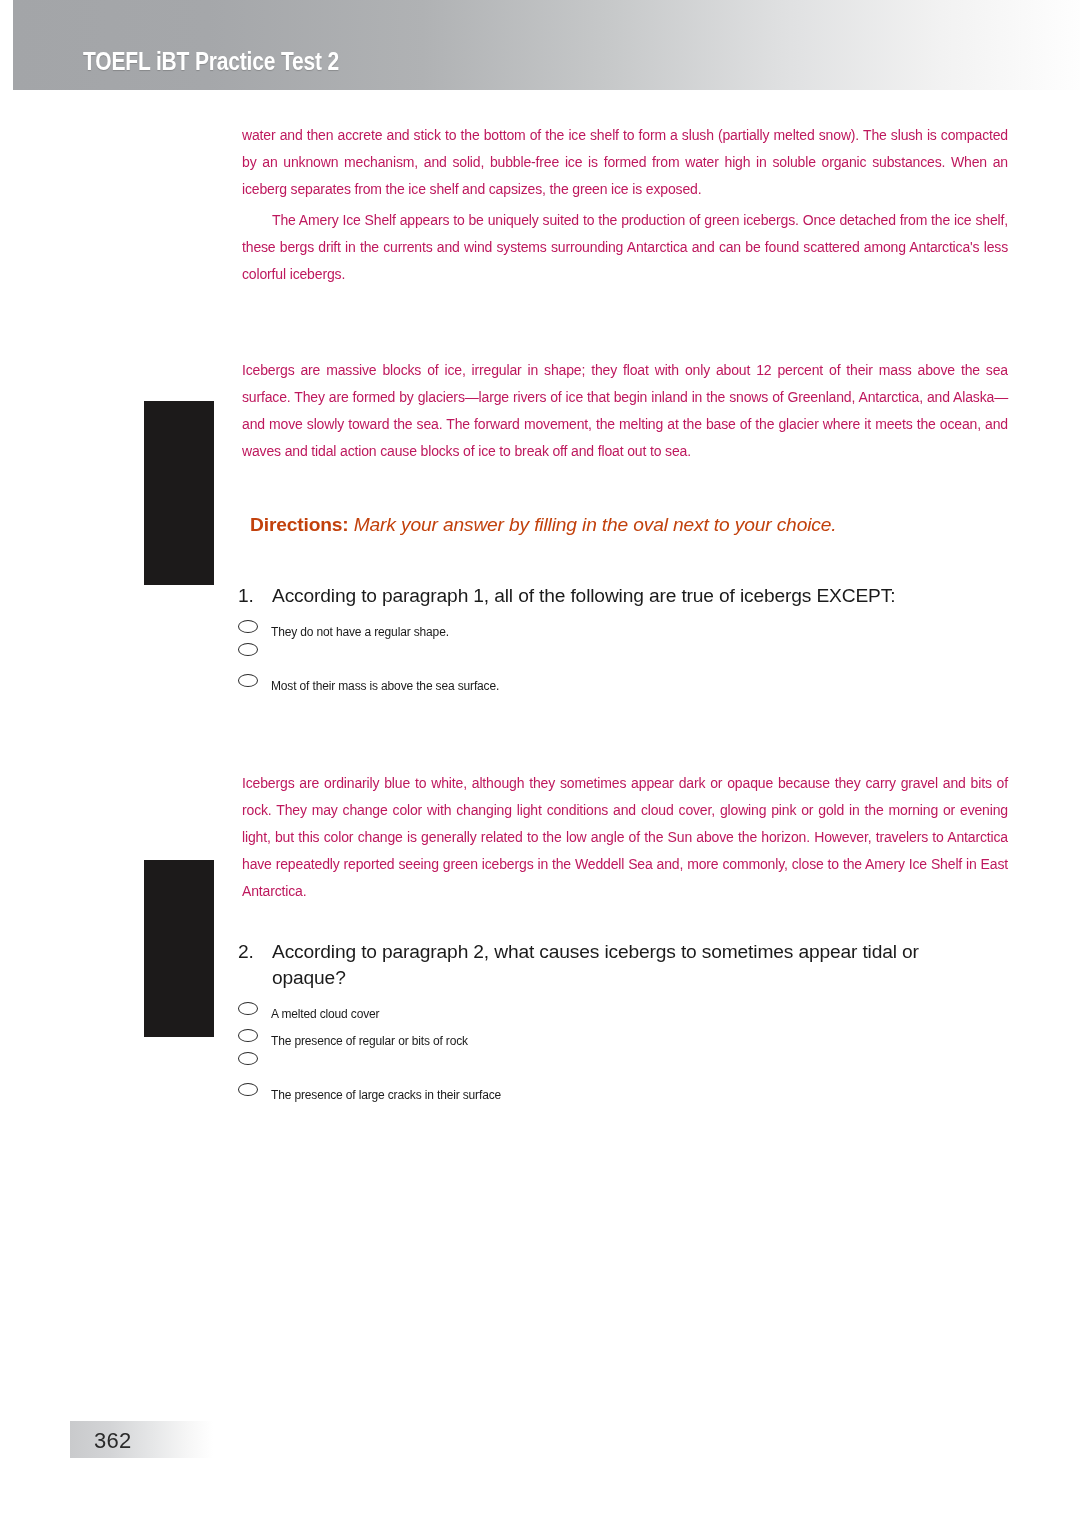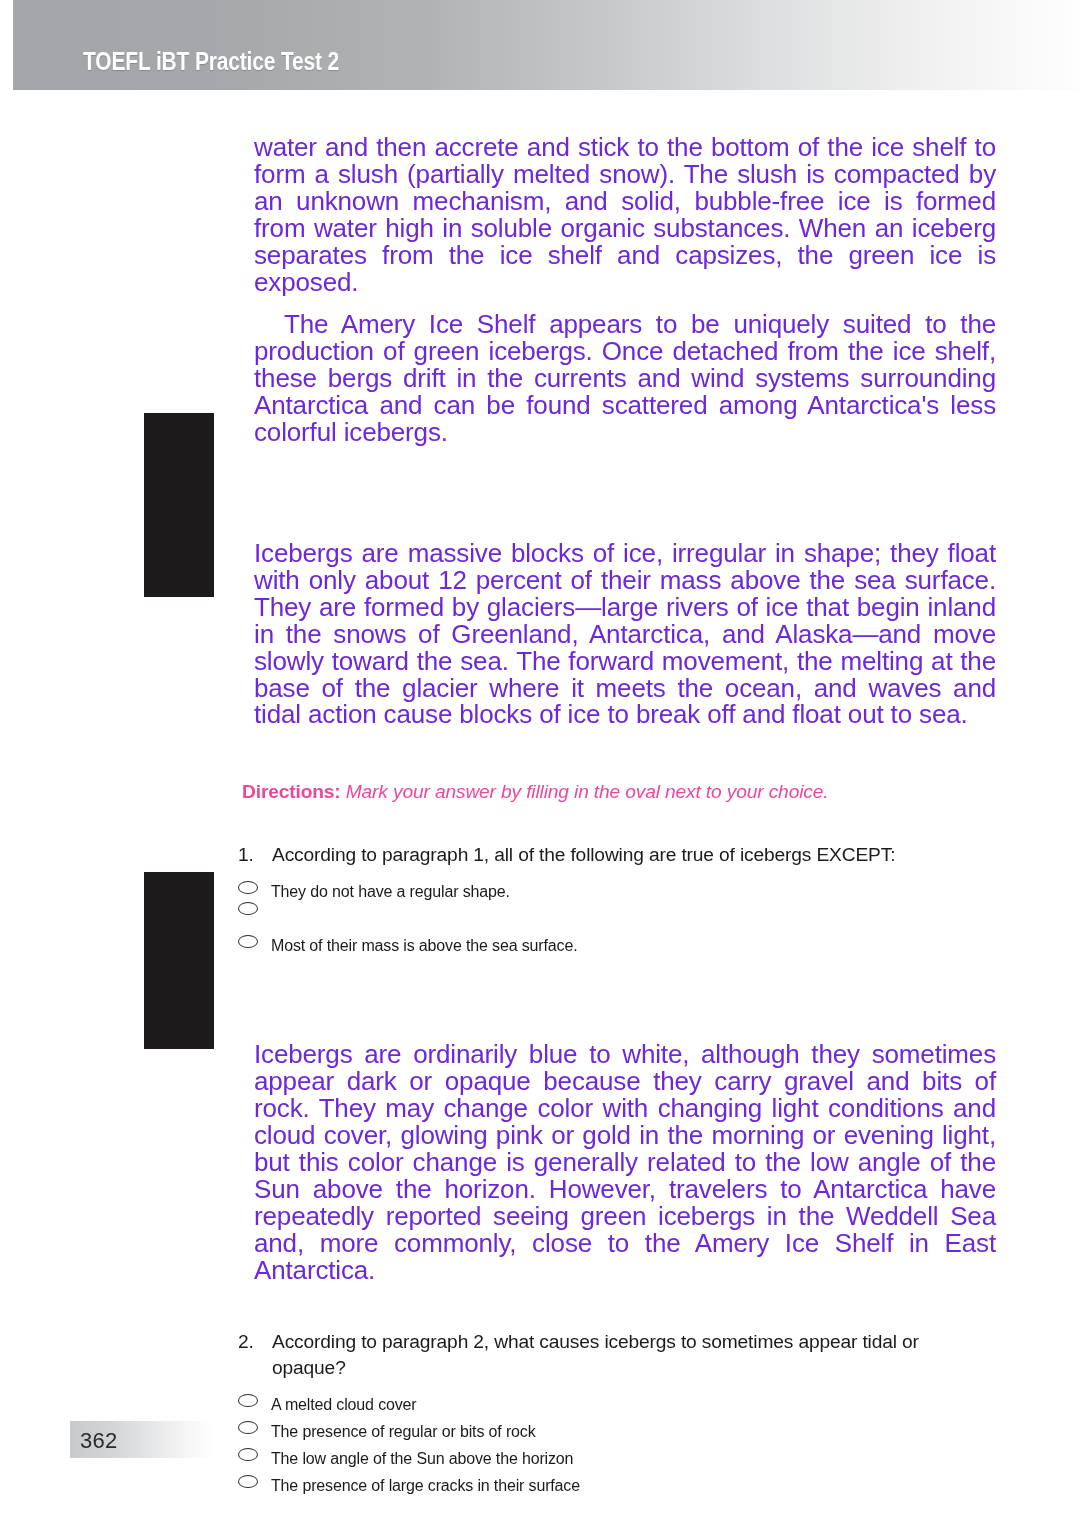--- a/index.html
+++ b/index.html
@@ -49,26 +49,26 @@
 
   
   .content {
     position: absolute;
     left: 238px;
     top: 118px;
     width: 774px;
   }
 
   p.body-text {
-    margin: 16px;
-    font-size: 26px;
+    margin: 4px;
+    font-size: 14px;
     line-height: 26.9px;
     text-align: justify;
     text-justify: inter-word;
-    color: #6d28d9;
+    color: #be185d;
     letter-spacing: -0.15px;
   }
   p.body-text.indent { text-indent: 30px; }
 
   
   .passage-block {
     position: relative;
   }
   .block-marker {
     position: absolute;
@@ -76,24 +76,24 @@
     background: #1c1a1a;
   }
   .block-marker.one { left: -94px; top: 279px;  height: 184px; }
   .block-marker.two { left: -94px; top: 738px;  height: 177px; }
 
   .para-spacer-lg { height: 62px; }
   .para-spacer-md { height: 30px; }
 
   
   .directions {
-    margin: 4px;
+    margin: 12px;
     font-size: 19.2px;
     line-height: 27px;
-    color: #ec4899;
+    color: #c2410c;
     letter-spacing: -0.15px;
   }
   .directions b { font-weight: bold; }
   .directions i { font-style: italic; }
 
   
   .question {
     display: flex;
     font-size: 19.2px;
     line-height: 26px;
@@ -107,21 +107,21 @@
   .question-stem {
     flex: 1 1 auto;
     max-width: 712px;
   }
 
   .choices { margin-top: 10px; }
   .choice {
     display: flex;
     align-items: baseline;
     height: 27px;
-    font-size: 16px;
+    font-size: 12px;
     line-height: 27px;
     color: #1b1b1b;
     letter-spacing: -0.15px;
   }
   .oval {
     flex: 0 0 auto;
     width: 20px;
     height: 13px;
     border: 1.6px solid #2a2a2a;
     border-radius: 50%;
@@ -141,21 +141,21 @@
     height: 37px;
     background: linear-gradient(to right,
         #c9cacc 0%,
         #d3d4d6 28%,
         #e6e7e8 58%,
         #f6f6f6 82%,
         #ffffff 100%);
   }
   .folio-number {
     position: absolute;
-    left: 10px;
+    left: 24px;
     top: 7px;
     font-size: 22px;
     color: #2a2a2a;
     letter-spacing: 0.3px;
   }
 </style>
 </head>
 <body>
 
 <div class="page-header">
@@ -218,21 +218,20 @@
     <div class="choice">
       <span class="oval"></span>
       <span>A melted cloud cover</span>
     </div>
     <div class="choice">
       <span class="oval"></span>
       <span>The presence of regular or bits of rock</span>
     </div>
     <div class="choice">
       <span class="oval"></span>
-      <span>The low angle of the Sun above the horizon</span>
     </div>
     <div class="choice">
       <span class="oval"></span>
       <span>The presence of large cracks in their surface</span>
     </div>
   </div>
 
 </div>
 
 <div class="folio">

